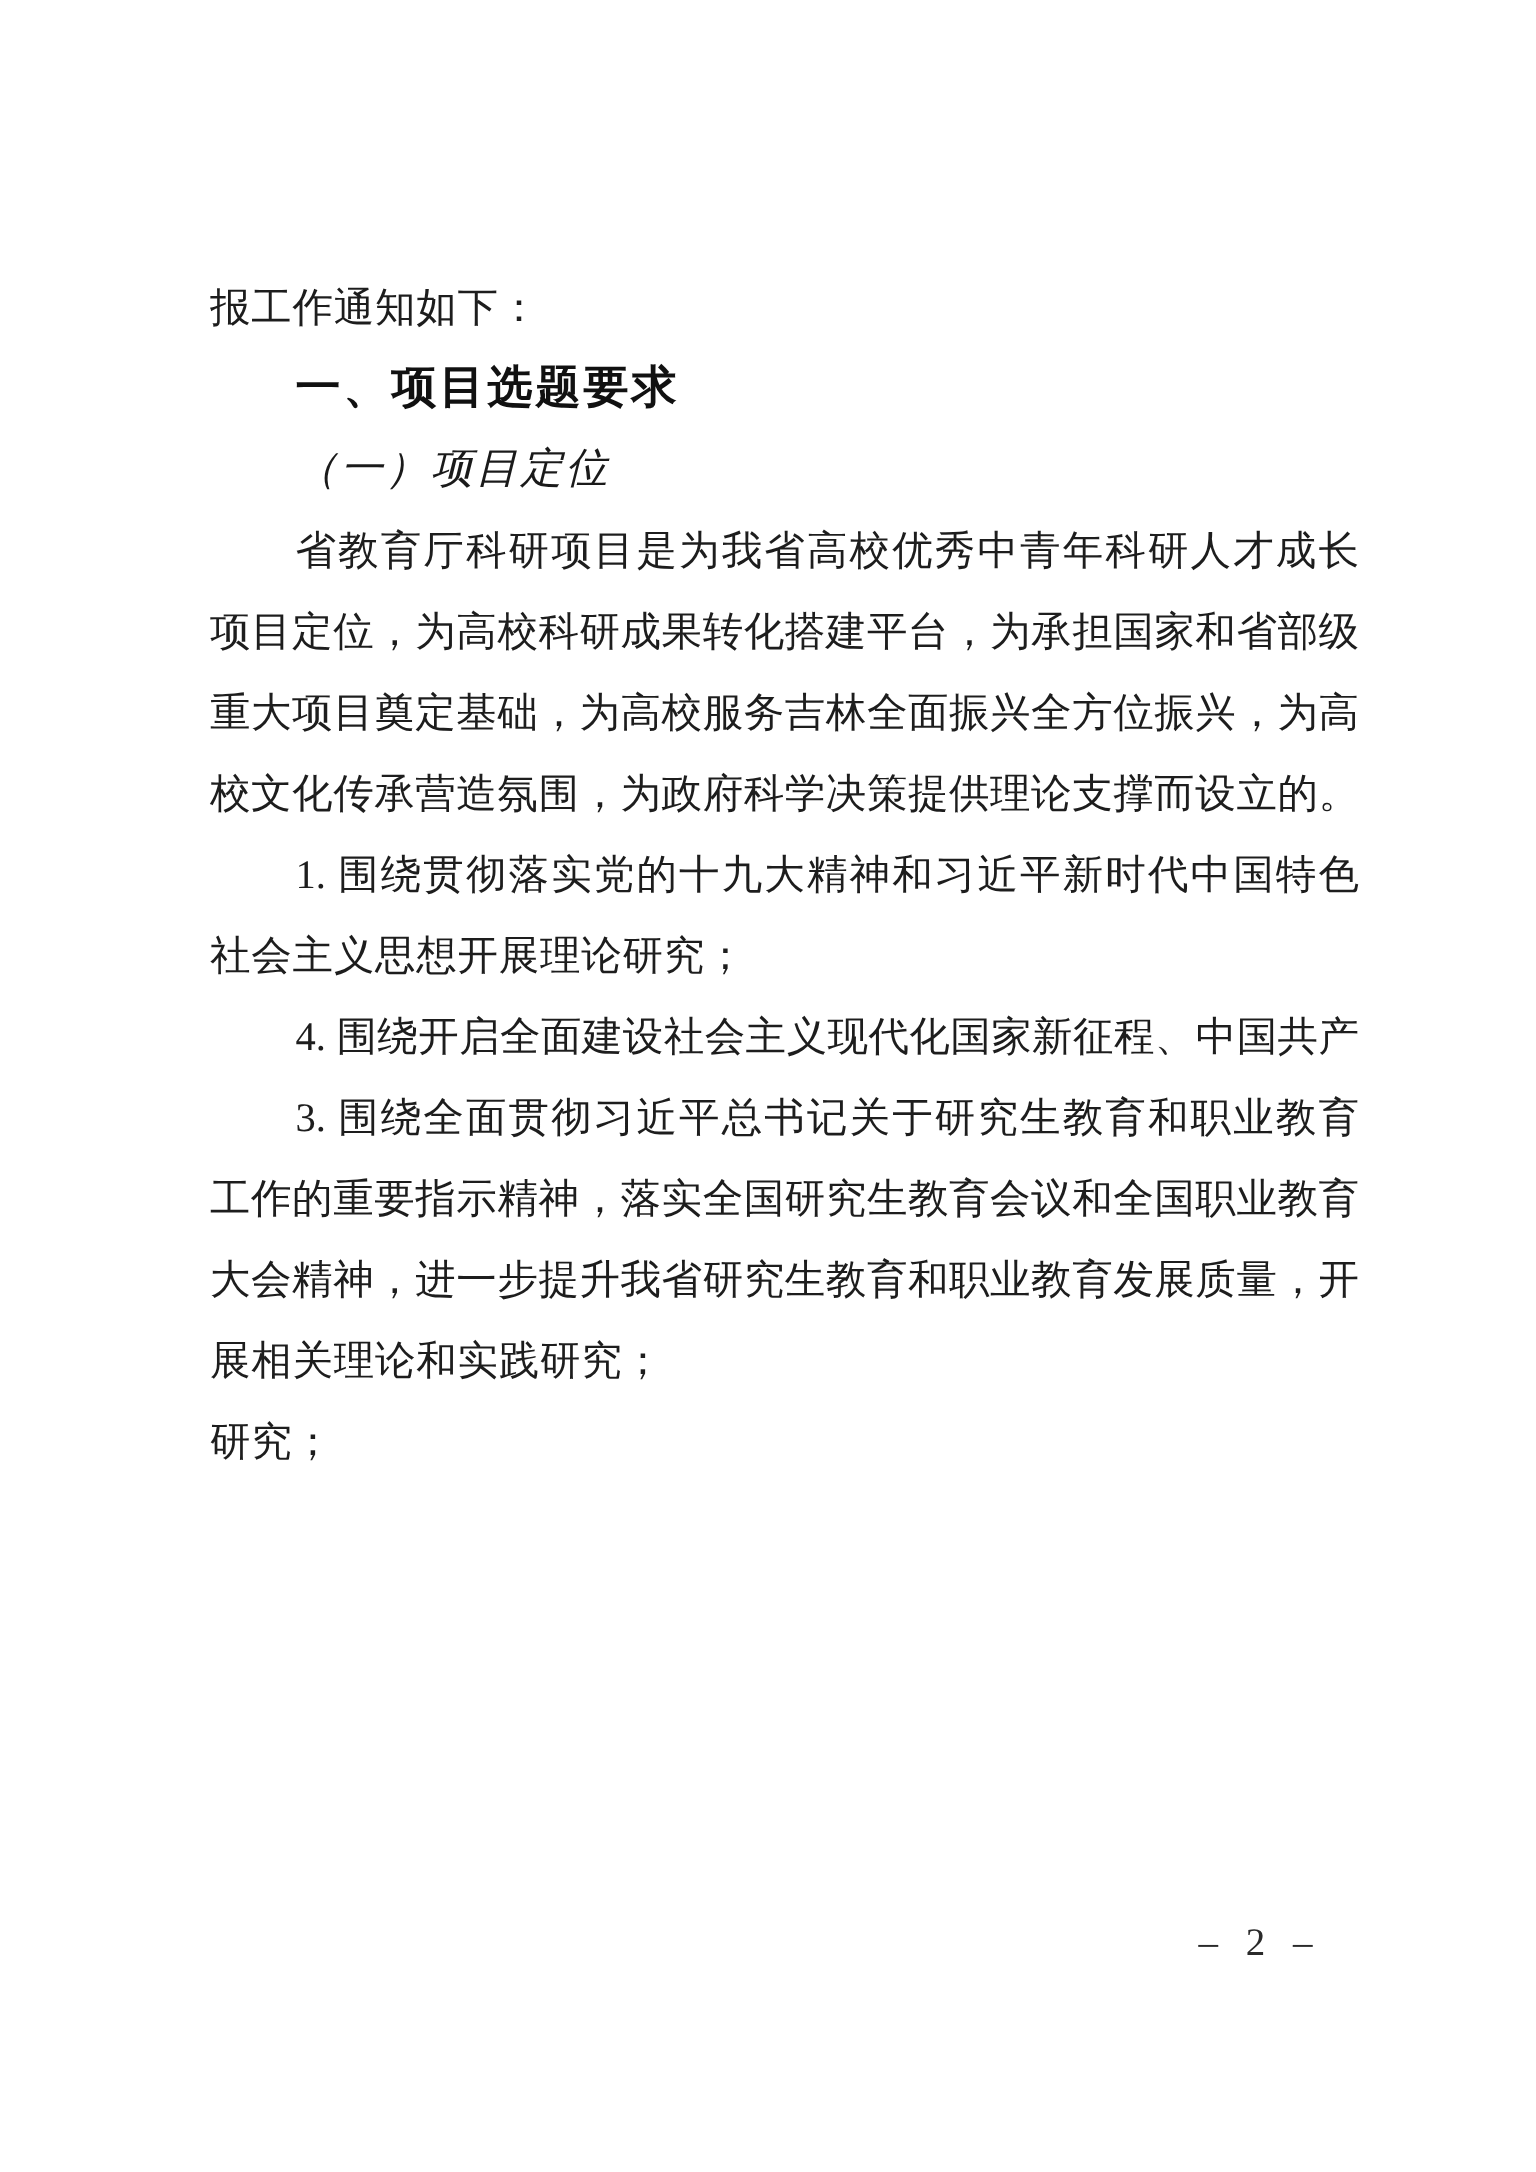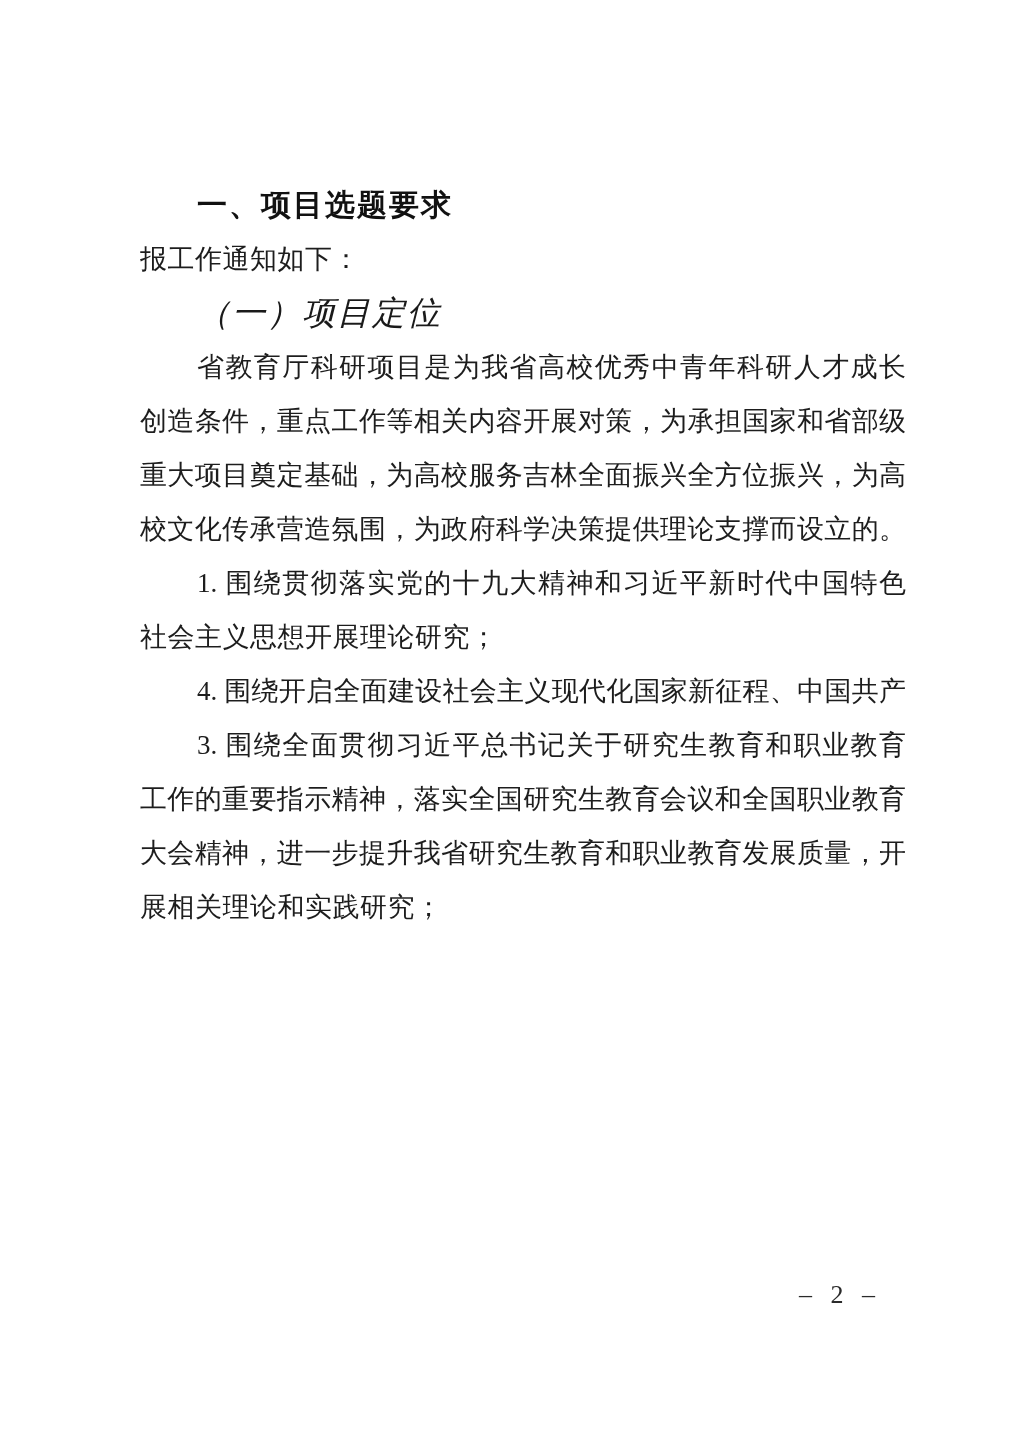--- a/index.html
+++ b/index.html
@@ -40,21 +40,21 @@
   }
   .line.h1 {
     font-family: "Liberation Sans", sans-serif;
     font-weight: 700;
     font-size: 30px;
     letter-spacing: 2px;
     color: #111111;
   }
   .line.h2 {
     font-style: italic;
-    font-size: 33px;
+    font-size: 28px;
     letter-spacing: 2px;
     color: #1a1a1a;
   }
   .line.short-wide {
     letter-spacing: 2px;
   }
   .footer-page-number {
     position: absolute;
     left: 770px;
     top: 1280px;
@@ -64,29 +64,30 @@
     color: #2a2a2a;
     letter-spacing: 6px;
     font-family: "Liberation Serif", serif;
   }
 </style>
 </head>
 <body>
 
 <div class="page">
   <div class="text-block">
+      <div class="line">报工作通知如下：</div>
       <div class="line h1 indent">一、项目选题要求</div>
-      <div class="line">报工作通知如下：</div>
       <div class="line h2 indent">（一）项目定位</div>
       <div class="line indent justify">省教育厅科研项目是为我省高校优秀中青年科研人才成长</div>
-      <div class="line justify">创造条件，重点工作等相关内容开展对策，为承担国家和省部级</div>
+      <div class="line justify">项目定位，为高校科研成果转化搭建平台，为承担国家和省部级</div>
       <div class="line justify">重大项目奠定基础，为高校服务吉林全面振兴全方位振兴，为高</div>
       <div class="line justify">校文化传承营造氛围，为政府科学决策提供理论支撑而设立的。</div>
       <div class="line indent justify">1. 围绕贯彻落实党的十九大精神和习近平新时代中国特色</div>
       <div class="line">社会主义思想开展理论研究；</div>
       <div class="line indent justify">4. 围绕开启全面建设社会主义现代化国家新征程、中国共产</div>
       <div class="line indent justify">3. 围绕全面贯彻习近平总书记关于研究生教育和职业教育</div>
       <div class="line justify">工作的重要指示精神，落实全国研究生教育会议和全国职业教育</div>
       <div class="line justify">大会精神，进一步提升我省研究生教育和职业教育发展质量，开</div>
       <div class="line">展相关理论和实践研究；</div>
+      <div class="line">研究；</div>
     </div>
   <div class="footer-page-number">– 2 –</div>
 </div>
 
 </body></html>

